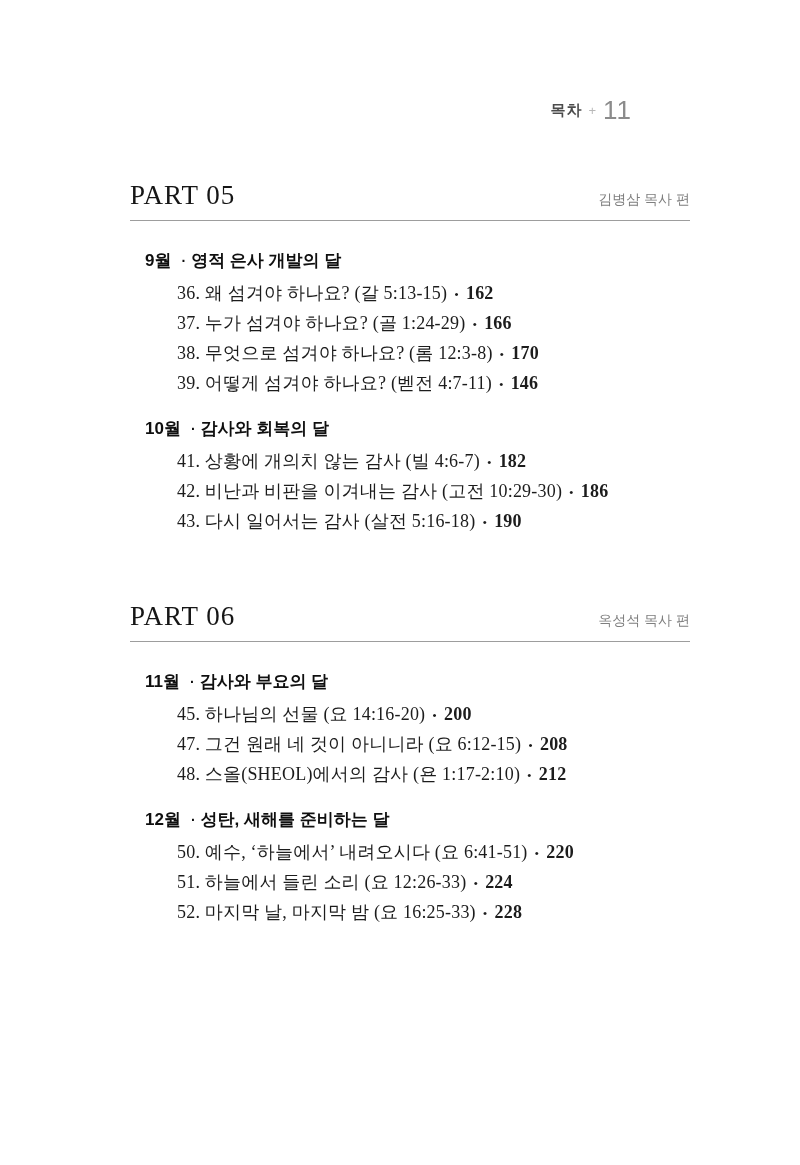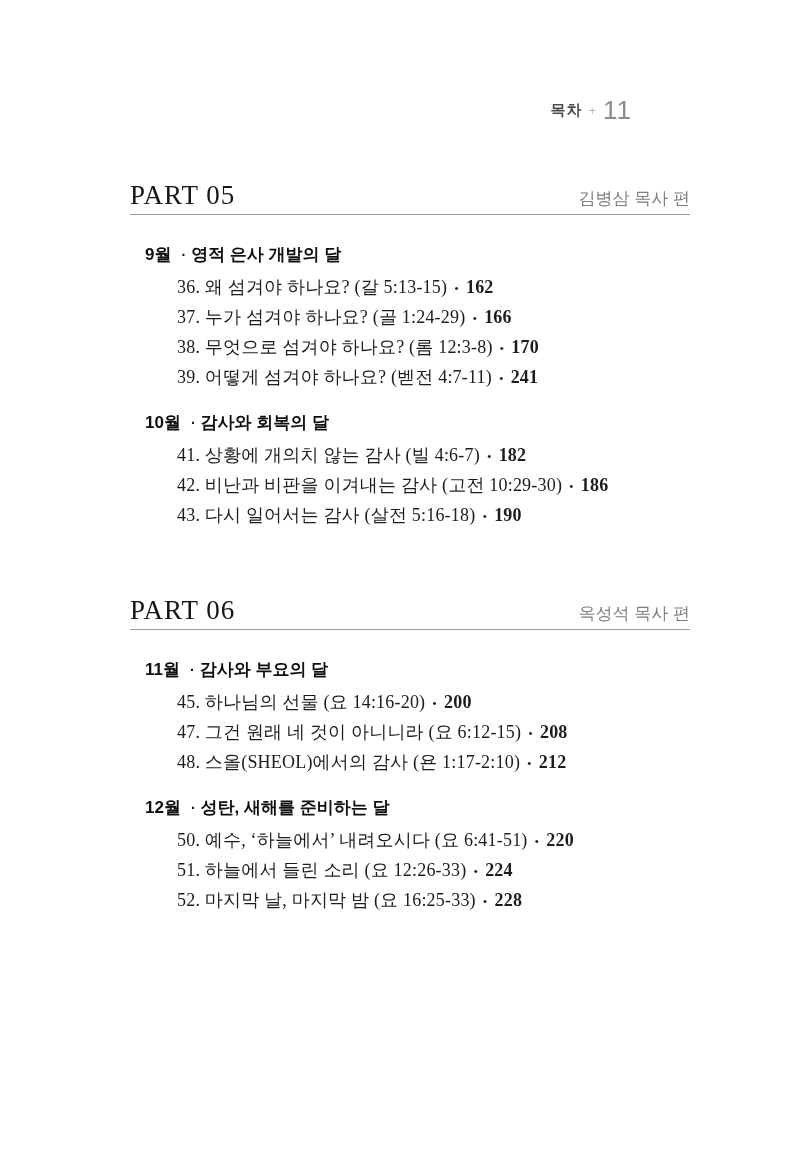--- a/index.html
+++ b/index.html
@@ -47,32 +47,32 @@
     left: 130px;
     top: 182px;
     width: 560px;
   }
 
   .part-header {
     display: flex;
     justify-content: space-between;
     align-items: baseline;
     border-bottom: 1px solid #9d9d9d;
-    padding-bottom: 4px;
+    padding-bottom: 11px;
   }
   .part-title {
     font-family: "Liberation Serif", "DejaVu Serif", serif;
     font-size: 27px;
     line-height: 1;
     color: #161616;
     letter-spacing: 1px;
   }
   .part-author {
     font-family: "Liberation Sans", "DejaVu Sans", sans-serif;
-    font-size: 17px;
+    font-size: 14px;
     color: #7e7e7e;
   }
   .part-2 { margin-top: 66px; }
 
   .month-section { padding-left: 15px; margin-top: 28px; }
   .month-section + .month-section { margin-top: 18px; }
 
   .month-heading {
     display: flex;
     align-items: baseline;
@@ -130,21 +130,21 @@
       <div class="month-section">
         <h3 class="month-heading">
           <span>9월</span>
           <span class="month-bullet">·</span>
           <span>영적 은사 개발의 달</span>
         </h3>
         <ul class="toc-list">
           <li class="toc-item"><span>36. 왜 섬겨야 하나요? (갈 5:13-15)</span><span class="item-sep">•</span><span class="item-page">162</span></li>
           <li class="toc-item"><span>37. 누가 섬겨야 하나요? (골 1:24-29)</span><span class="item-sep">•</span><span class="item-page">166</span></li>
           <li class="toc-item"><span>38. 무엇으로 섬겨야 하나요? (롬 12:3-8)</span><span class="item-sep">•</span><span class="item-page">170</span></li>
-          <li class="toc-item"><span>39. 어떻게 섬겨야 하나요? (벧전 4:7-11)</span><span class="item-sep">•</span><span class="item-page">241</span></li>
+          <li class="toc-item"><span>39. 어떻게 섬겨야 하나요? (벧전 4:7-11)</span><span class="item-sep">•</span><span class="item-page">146</span></li>
         </ul>
       </div>
 
       <div class="month-section">
         <h3 class="month-heading">
           <span>10월</span>
           <span class="month-bullet">·</span>
           <span>감사와 회복의 달</span>
         </h3>
         <ul class="toc-list">

